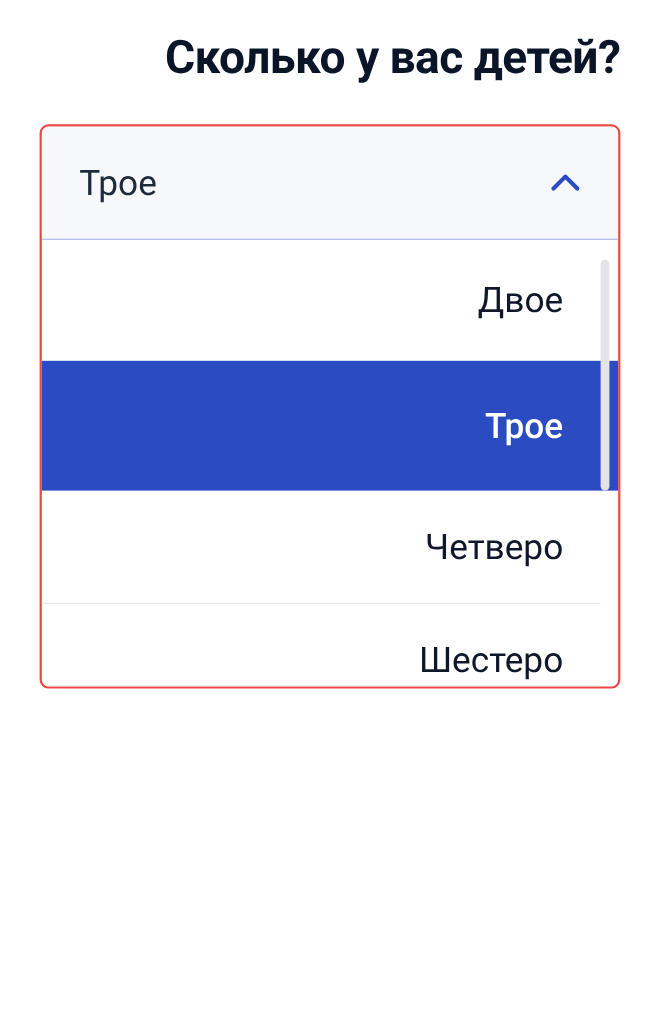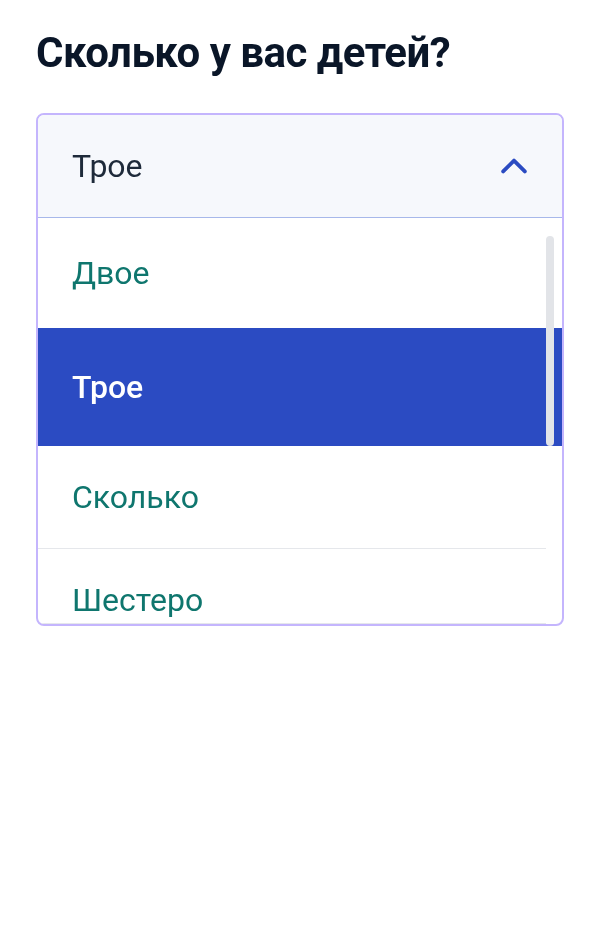--- a/index.html
+++ b/index.html
@@ -13,26 +13,28 @@
       width: 600px;
       height: 930px;
       padding: 28px 36px;
     }
     .title {
       font-size: 42px;
       font-weight: 700;
       color: #0a1628;
       margin-bottom: 36px;
       letter-spacing: -0.5px;
+      text-align: right;
     }
     .dropdown {
-      border: 2px solid #c4b5fd;
+      border: 2px solid #ef4444;
       border-radius: 8px;
       overflow: hidden;
       background: #fff;
+      text-align: right;
     }
     .dropdown-header {
       display: flex;
       align-items: center;
       justify-content: space-between;
       padding: 32px 34px;
       background: #f6f8fc;
       border-bottom: 1px solid #a7b8ea;
       cursor: pointer;
     }
@@ -52,21 +54,21 @@
       width: 26px;
       height: 16px;
     }
     .dropdown-list {
       position: relative;
       padding-right: 16px;
     }
     .dropdown-option {
       padding: 32px 34px;
       font-size: 32px;
-      color: #0f766e;
+      color: #0f172a;
       cursor: pointer;
       border-bottom: 1px solid #e5e7eb;
     }
     .dropdown-option.first {
       border-bottom: none;
       padding-top: 36px;
       padding-bottom: 36px;
     }
     .dropdown-option.selected {
       background: #2b4bc2;
@@ -103,16 +105,16 @@
     <span class="chevron">
       <svg viewBox="0 0 24 14" fill="none" stroke="#2b4bc2" stroke-width="3.5" stroke-linecap="round" stroke-linejoin="round">
         <polyline points="2,12 12,2 22,12"></polyline>
       </svg>
     </span>
   </div>
   <div class="dropdown-list">
     <div class="scrollbar"></div>
     <div class="dropdown-option first">Двое</div>
     <div class="dropdown-option selected">Трое</div>
-    <div class="dropdown-option">Сколько</div>
+    <div class="dropdown-option">Четверо</div>
     <div class="dropdown-option last-visible">Шестеро</div>
   </div>
 </div>
 
 </body></html>

